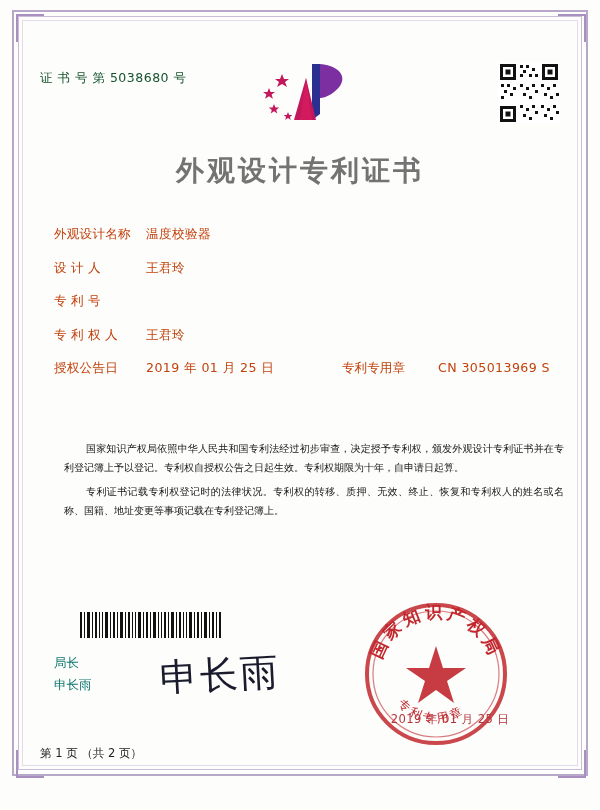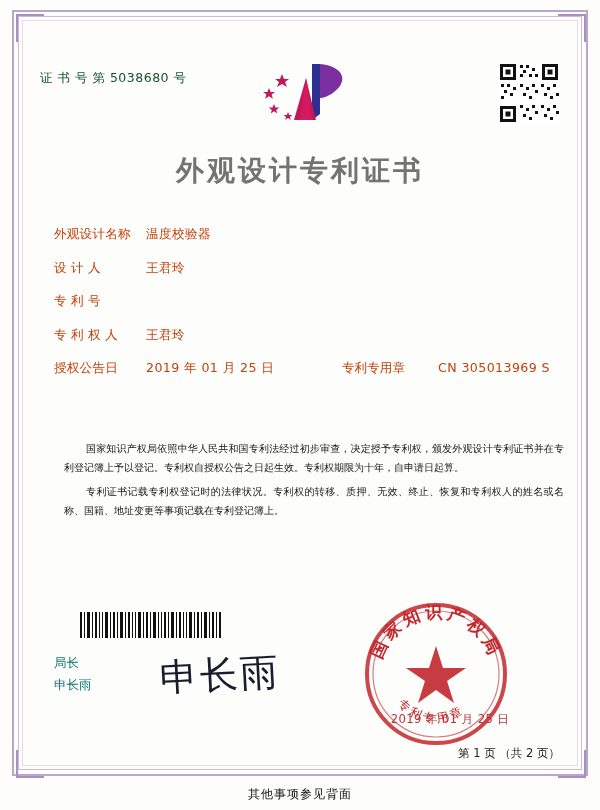--- a/index.html
+++ b/index.html
@@ -177,21 +177,21 @@
     text-align: center;
     font-size: 11.6px;
     color: #b5333a;
     letter-spacing: 0.4px;
   }
 
   .page-no {
     position: absolute;
     left: 0; top: 706px;
     width: 520px;
-    text-align: right;
+    text-align: left;
     font-size: 11.5px;
     color: #222;
   }
 
   .footer-note {
     position: absolute;
     left: 0; top: 786px;
     width: 600px;
     text-align: center;
     font-size: 12px;
@@ -397,15 +397,14 @@
       </svg>
     </div>
 
     <div class="seal-date">2019 年 01 月 25 日</div>
 
     <div class="page-no">第 1 页 （共 2 页）</div>
 
   </div>
 
   <div class="deco-line"></div>
-  <div class="footer-note">其他事项参见背面</div>
 
 </div>
 
 </body></html>

